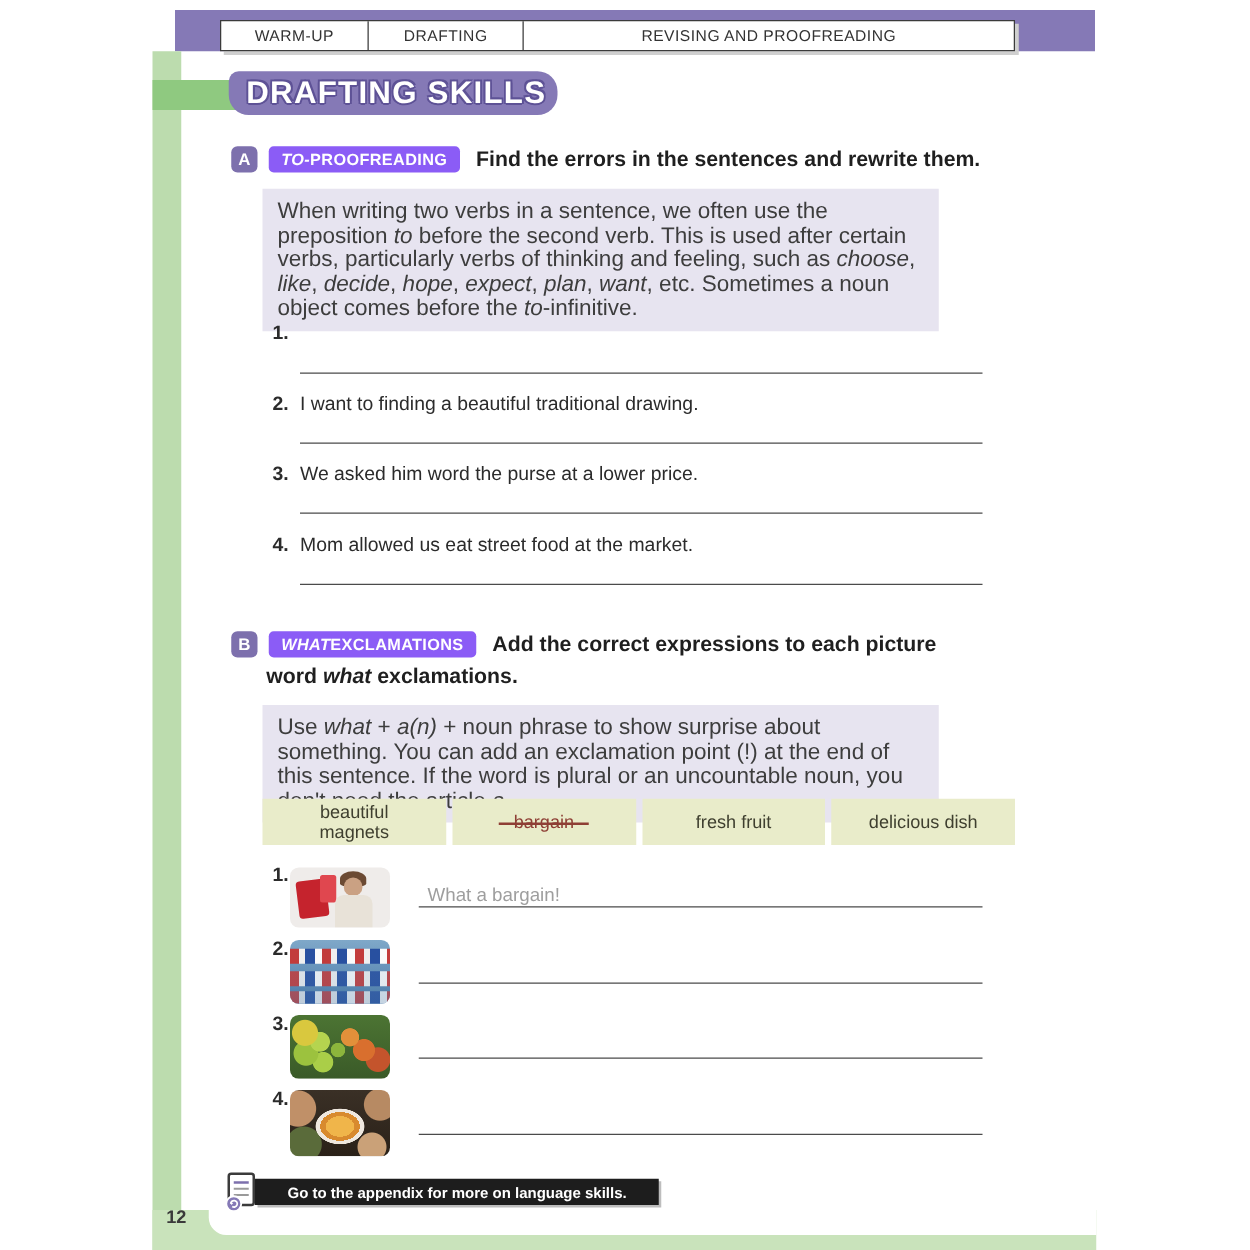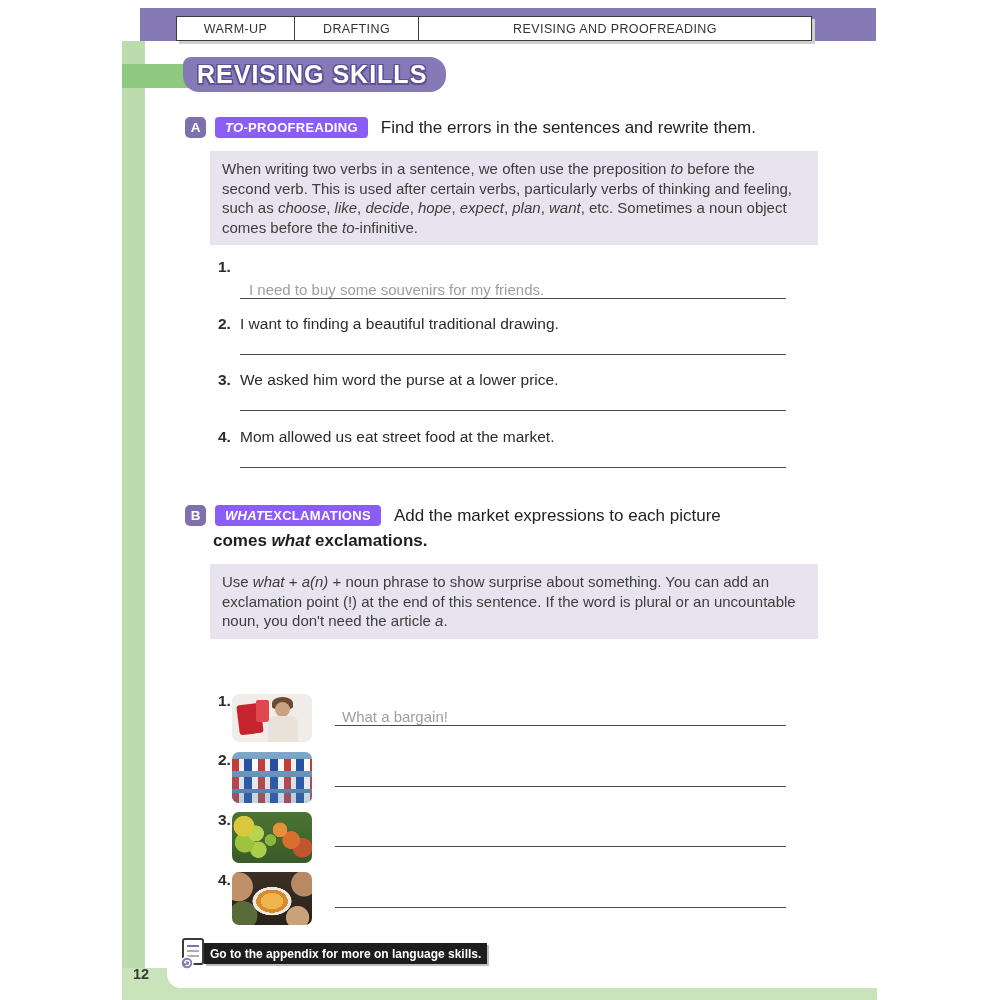--- a/index.html
+++ b/index.html
@@ -27,26 +27,26 @@
   .banner-title{font-size:25px;font-weight:bold;color:#ffffff;letter-spacing:1px;
      text-shadow:-1.5px -1.5px 0 #5e5296,1.5px -1.5px 0 #5e5296,-1.5px 1.5px 0 #5e5296,
                   1.5px 1.5px 0 #5e5296,0 2px 0 #5e5296;}
 
   
   .sec-head{position:absolute;display:flex;align-items:center;gap:9px;}
   .badge{width:21px;height:21px;background:#7d70ad;border-radius:5px;color:#fff;
          font-weight:bold;font-size:13.5px;display:flex;align-items:center;justify-content:center;flex:none;}
   .tag{height:21px;background:#8b5cf6;border-radius:4px;color:#fff;font-weight:bold;
        font-size:13px;display:flex;align-items:center;padding:0 10px;letter-spacing:.3px;flex:none;}
-  .instr{font-size:17px;font-weight:normal;color:#1f1f1f;margin-left:4px;white-space:nowrap;}
+  .instr{font-size:17px;font-weight:bold;color:#1f1f1f;margin-left:4px;white-space:nowrap;}
   .instr2{position:absolute;left:213px;top:531px;font-size:17px;font-weight:bold;color:#1f1f1f;}
 
   
-  .info{position:absolute;left:210px;width:608px;background:#e7e4f0;box-sizing:border-box;
-        padding:8px 12px;font-size:15px;line-height:19.5px;color:#3d3d3d;}
+  .info{position:absolute;left:210px;width:541px;background:#e7e4f0;box-sizing:border-box;
+        padding:8px 12px;font-size:18px;line-height:19.5px;color:#3d3d3d;}
 
   
   .num{position:absolute;font-size:15.5px;font-weight:bold;color:#2b2b2b;}
   .sentence{position:absolute;left:240px;font-size:15.5px;color:#2b2b2b;white-space:nowrap;}
   .ans-line{position:absolute;border-top:1.7px solid #4b4b4b;height:0;}
   .ans-line.a{left:240px;width:546px;}
   .ans-line.b{left:335px;width:451px;}
   .written{position:absolute;font-size:15px;color:#9e9e9e;white-space:nowrap;}
 
   
@@ -85,21 +85,21 @@
      radial-gradient(ellipse at 50% 55%,#f0b54a 0 20%,#d88a2e 20% 28%,#efe8df 28% 34%,transparent 35%),
      radial-gradient(circle at 8% 28%,#c09068 0 17%,transparent 18%),
      radial-gradient(circle at 90% 22%,#b78a63 0 15%,transparent 16%),
      radial-gradient(circle at 82% 86%,#caa178 0 14%,transparent 15%),
      radial-gradient(circle at 14% 82%,#5a6b3a 0 17%,transparent 18%),
      linear-gradient(180deg,#3a3026,#2a2118);}
 
   
   .appendix-note{position:absolute;left:204px;top:943px;height:21px;background:#1d1d1d;
       color:#fff;font-size:12px;font-weight:bold;display:inline-flex;align-items:center;
-      padding:0 6px;white-space:nowrap;box-shadow:2px 2px 0 #bdbdbd;z-index:2;}
+      padding:0 26px;white-space:nowrap;box-shadow:2px 2px 0 #bdbdbd;z-index:2;}
   .note-icon{position:absolute;left:176px;top:936px;z-index:3;}
   .bottom-strip{position:absolute;left:122px;top:968px;width:755px;height:32px;background:#c9e3bb;}
   .bottom-notch{position:absolute;left:167px;top:968px;width:710px;height:20px;background:#fff;
                 border-radius:0 0 0 14px;}
   .page-num{position:absolute;left:133px;top:966px;font-size:14.5px;font-weight:bold;
             color:#3a3a3a;z-index:5;}
 </style>
 </head>
 <body>
 
@@ -108,62 +108,76 @@
   <div class="top-bar"></div>
   <div class="tab-bar">
     <div class="tab w1">WARM-UP</div>
     <div class="tab w3">DRAFTING</div>
     <div class="tab w4">REVISING AND PROOFREADING</div>
   </div>
 
   <div class="v-rail"></div>
   <div class="banner-rail"></div>
   <div class="banner">
-    <span class="banner-title">REVISING SKILLS</span>
+    <span class="banner-title">DRAFTING SKILLS</span>
   </div>
 
   <div class="sec-head" style="left:185px;top:117px;">
     <div class="badge">A</div>
     <div class="tag">
         <span style="font-style: italic;">TO-</span>
         <span>PROOFREADING</span>
       </div>
     <div class="instr">Find the errors in the sentences and rewrite them.</div>
   </div>
 
   <div class="info" style="top:151px;"><span>When writing two verbs in a sentence, we often use the preposition </span><span style="font-style: italic;">to</span><span> before the second verb. This is used after certain verbs, particularly verbs of thinking and feeling, such as </span><span style="font-style: italic;">choose</span><span>, </span><span style="font-style: italic;">like</span><span>, </span><span style="font-style: italic;">decide</span><span>, </span><span style="font-style: italic;">hope</span><span>, </span><span style="font-style: italic;">expect</span><span>, </span><span style="font-style: italic;">plan</span><span>, </span><span style="font-style: italic;">want</span><span>, etc. Sometimes a noun object comes before the </span><span style="font-style: italic;">to</span><span>-infinitive.</span></div>
 
   <div class="num" style="left:218px;top:258px;">1.</div>
-  <div class="written" style="left:249px;top:281px;">I need to buy some souvenirs for my friends.</div>
   <div class="ans-line a" style="top:298px;"></div>
 
   <div class="num" style="left:218px;top:315px;">2.</div>
   <div class="sentence" style="top:315px;">I want to finding a beautiful traditional drawing.</div>
   <div class="ans-line a" style="top:354px;"></div>
 
   <div class="num" style="left:218px;top:371px;">3.</div>
   <div class="sentence" style="top:371px;">We asked him word the purse at a lower price.</div>
   <div class="ans-line a" style="top:410px;"></div>
 
   <div class="num" style="left:218px;top:428px;">4.</div>
   <div class="sentence" style="top:428px;">Mom allowed us eat street food at the market.</div>
   <div class="ans-line a" style="top:467px;"></div>
 
   <div class="sec-head" style="left:185px;top:505px;">
     <div class="badge">B</div>
     <div class="tag">
         <span style="font-style: italic;">WHAT</span>
         <span> EXCLAMATIONS</span>
       </div>
-    <div class="instr">Add the market expressions to each picture</div>
-  </div>
-  <div class="instr2"><span>comes </span><span style="font-style: italic;">what</span><span> exclamations.</span></div>
+    <div class="instr">Add the correct expressions to each picture</div>
+  </div>
+  <div class="instr2"><span>word </span><span style="font-style: italic;">what</span><span> exclamations.</span></div>
 
   <div class="info" style="top:564px;"><span>Use </span><span style="font-style: italic;">what</span><span> + </span><span style="font-style: italic;">a(n)</span><span> + noun phrase to show surprise about something. You can add an exclamation point (!) at the end of this sentence. If the word is plural or an uncountable noun, you don't need the article </span><span style="font-style: italic;">a</span><span>.</span></div>
 
+  <div class="word-bank">
+    <div class="wb-cell">
+      <span>beautiful
+magnets</span>
+    </div>
+    <div class="wb-cell">
+      <span class="strike">bargain</span>
+    </div>
+    <div class="wb-cell">
+      <span>fresh fruit</span>
+    </div>
+    <div class="wb-cell">
+      <span>delicious dish</span>
+    </div>
+  </div>
 
   <div class="num" style="left:218px;top:692px;">1.</div>
   <div class="pic pic-1">
     <div class="p1-bag"></div>
     <div class="p1-bag2"></div>
     <div class="p1-hair"></div>
     <div class="p1-head"></div>
     <div class="p1-body"></div>
   </div>
   <div class="written" style="left:342px;top:708px;">What a bargain!</div>

